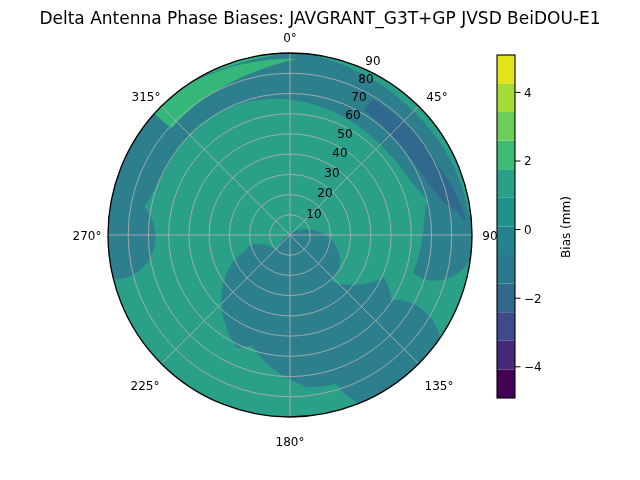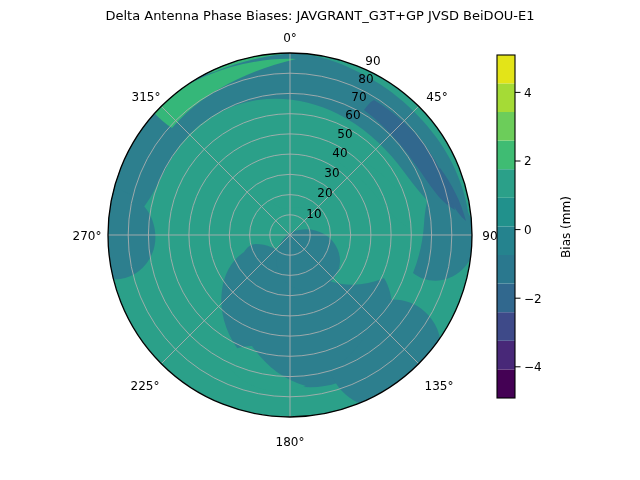--- a/index.html
+++ b/index.html
@@ -15,21 +15,21 @@
     background: #ffffff;
     font-family: "DejaVu Sans", "Liberation Sans", sans-serif;
     overflow: hidden;
   }
   #plot-title {
     position: absolute;
     left: 0;
     top: 8px;
     width: 640px;
     text-align: center;
-    font-size: 13px;
+    font-size: 17px;
     color: #000000;
     letter-spacing: 0px;
     white-space: nowrap;
   }
   #polar-axes {
     position: absolute;
     left: 0;
     top: 0;
     width: 640px;
     height: 480px;

